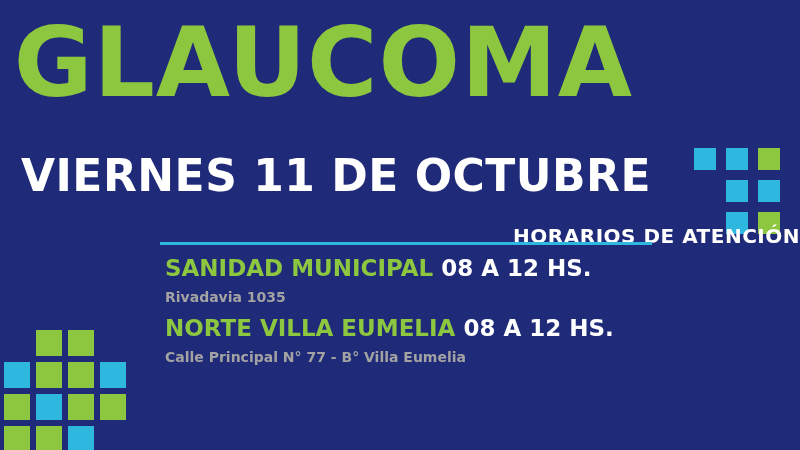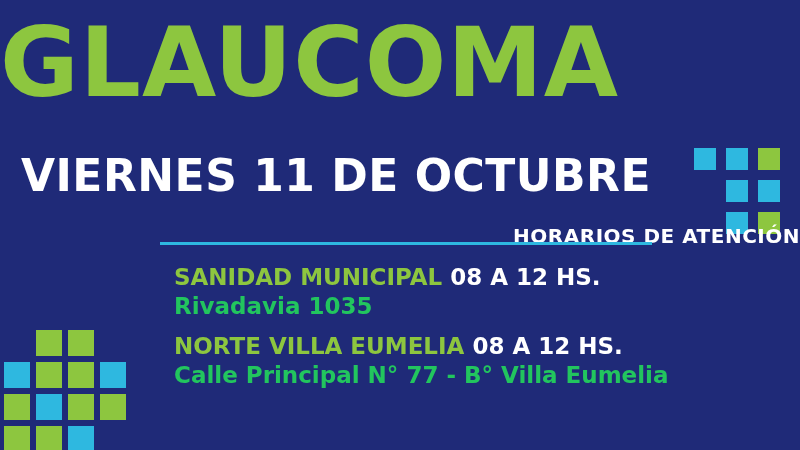--- a/index.html
+++ b/index.html
@@ -26,21 +26,21 @@
     position: absolute;
     display: block;
   }
 
   
   .title {
     position: absolute;
     top: -8px;
     left: 0;
     width: 633px;
-    text-align: left;
+    text-align: right;
     color: #8dc63f;
     font-size: 96px;
     line-height: 110px;
     font-weight: bold;
     letter-spacing: 1px;
     font-family: "DejaVu Sans", sans-serif;
     white-space: nowrap;
     margin-top: 16px;
   }
   .subtitle {
@@ -81,39 +81,39 @@
   }
 
   
   .schedule {
     position: absolute;
     top: 252px;
     left: 164px;
     width: 560px;
   }
   .entry {
-    margin: 10px;
+    margin: 1px;
     padding: 0;
   }
   .entry-head {
     white-space: nowrap;
     font-size: 23px;
     line-height: 30px;
     font-weight: bold;
     font-family: "DejaVu Sans", sans-serif;
   }
   .place {
     color: #8dc63f;
   }
   .hours {
     color: #ffffff;
   }
   .addr {
-    color: #22c55e;
-    font-size: 23px;
+    color: #a3a3a3;
+    font-size: 14px;
     line-height: 29px;
     font-weight: bold;
     white-space: nowrap;
     font-family: "DejaVu Sans", sans-serif;
   }
 </style>
 </head>
 <body>
 
 <div class="poster">

